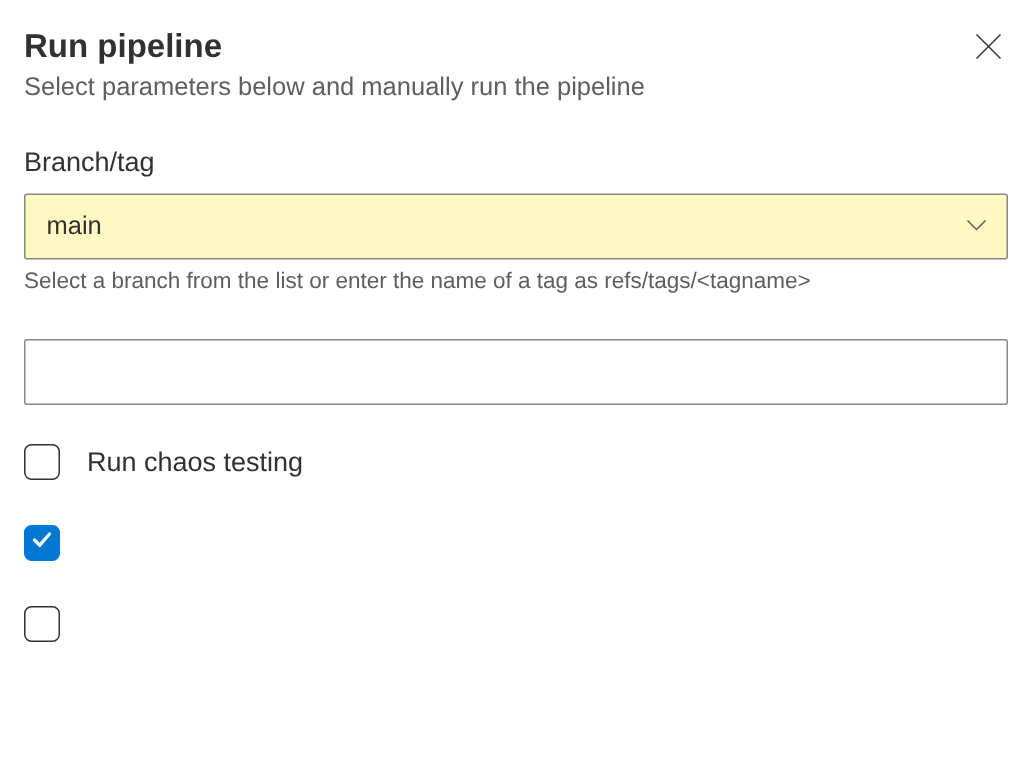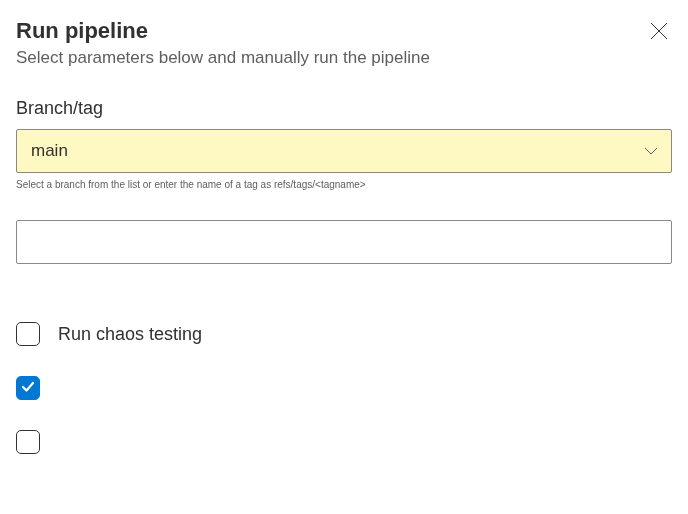--- a/index.html
+++ b/index.html
@@ -68,38 +68,38 @@
     }
     .chevron {
       position: absolute;
       right: 14px;
       top: 50%;
       transform: translateY(-50%);
       pointer-events: none;
       color: #605e5c;
     }
     .helper {
-      font-size: 10px;
+      font-size: 15px;
       color: #605e5c;
       margin-top: 6px;
     }
     .text-input {
       width: 100%;
       height: 44px;
       border: 1px solid #8a8886;
       background: #fff;
       font-size: 17px;
       padding: 0 14px;
       color: #323130;
       font-family: inherit;
       border-radius: 2px;
       outline: none;
     }
     .checkbox-group {
-      margin-top: 58px;
+      margin-top: 26px;
     }
     .checkbox-row {
       display: flex;
       align-items: center;
       margin-bottom: 30px;
       cursor: pointer;
     }
     .checkbox {
       width: 24px;
       height: 24px;

